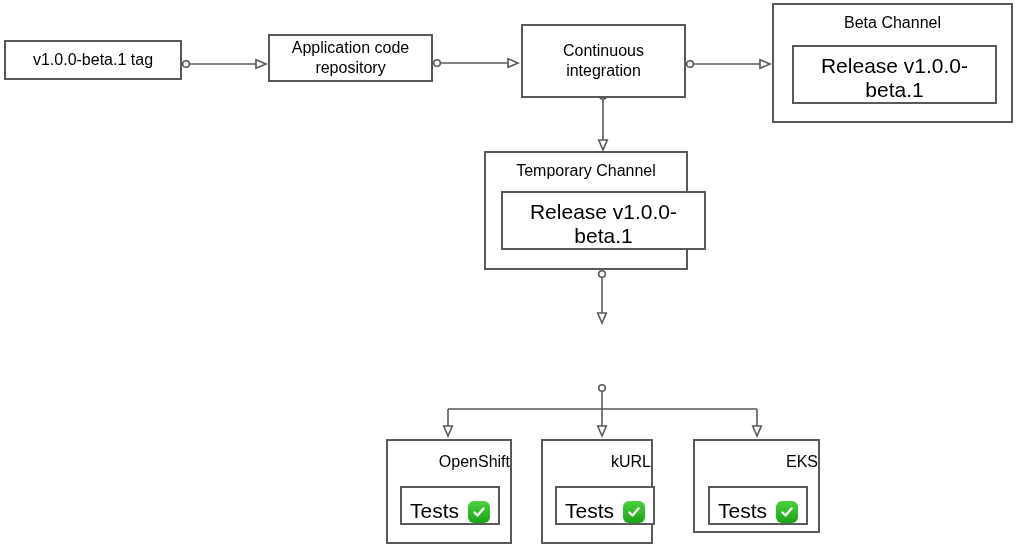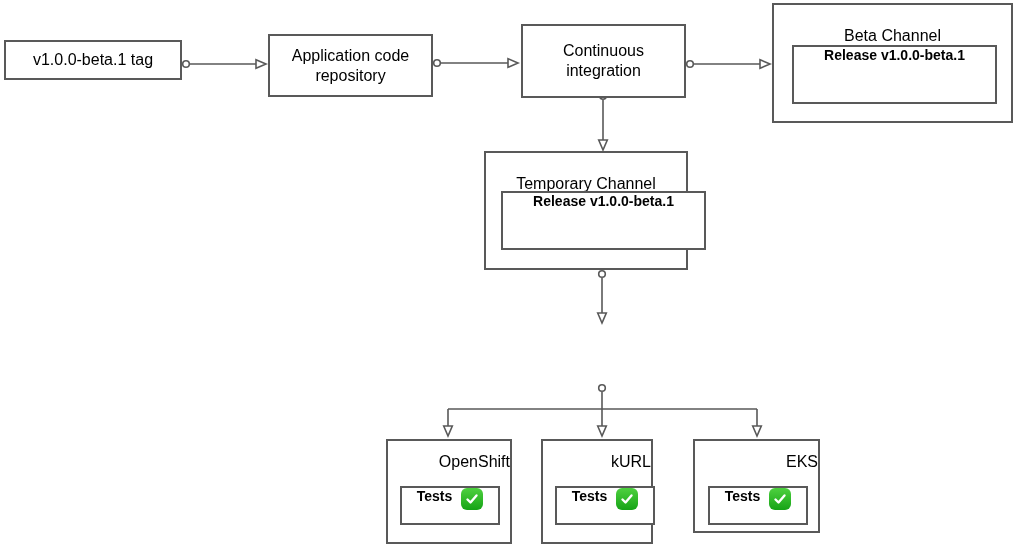--- a/index.html
+++ b/index.html
@@ -43,34 +43,33 @@
     line-height: 1.25;
     padding: 0 10px;
   }
   .mono {
     font-family: "Liberation Mono", "DejaVu Sans Mono", monospace;
     font-weight: bold;
     font-size: 17px;
     letter-spacing: 1px;
   }
   .group-title {
-    margin-top: 22px;
+    margin-top: 9px;
     text-align: center;
     font-size: 16px;
     color: var(--text);
   }
   .group-title.pad { margin-top: 12px; text-align: right; }
   .inner-box {
     display: flex;
-    align-items: flex-start;
+    align-items: flex-end;
     justify-content: center;
     text-align: center;
-    font-size: 14px;
+    font-size: 21px;
     gap: 9px;
-    font-weight: bold;
   }
   .check {
     display: inline-flex;
     align-items: center;
     justify-content: center;
     width: 22px;
     height: 22px;
     border-radius: 6px;
     background: linear-gradient(to bottom, var(--check-green-top), var(--check-green-bottom));
     flex: 0 0 auto;
@@ -122,21 +121,21 @@
         <polygon points="597.7,426 602,436 606.3,426" fill="#ffffff"></polygon>
         <polygon points="752.7,426 757,436 761.3,426" fill="#ffffff"></polygon>
       </g>
     </g>
   </svg>
 
   <div class="node" style="left:4px;top:40px;width:178px;height:40px">
     <span>v1.0.0-beta.1 tag</span>
   </div>
 
-  <div class="node" style="left:268px;top:34px;width:165px;height:63px">
+  <div class="node" style="left:268px;top:34px;width:165px;height:48px">
     <span>Application code repository</span>
   </div>
 
   <div class="node" style="left:521px;top:24px;width:165px;height:74px">
     <span>Continuous integration</span>
   </div>
 
   <div class="group" style="left:772px;top:3px;width:241px;height:120px">
     <div class="group-title">Beta Channel</div>
     <div class="inner-box" style="left:18px;top:40px;width:205px;height:59px">

